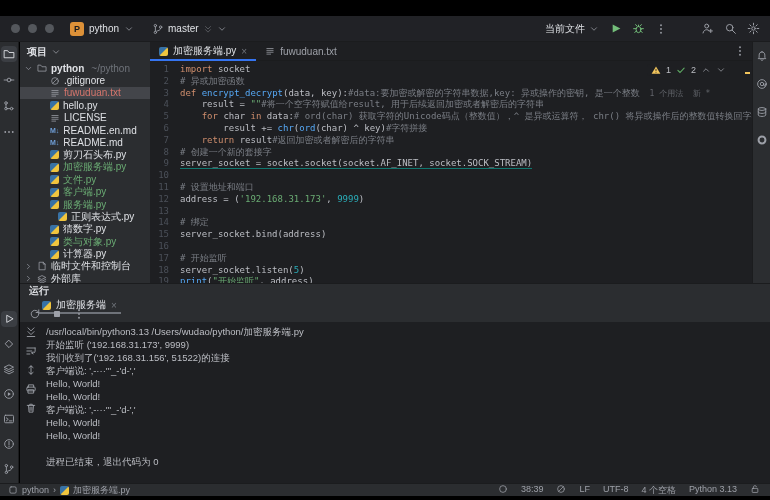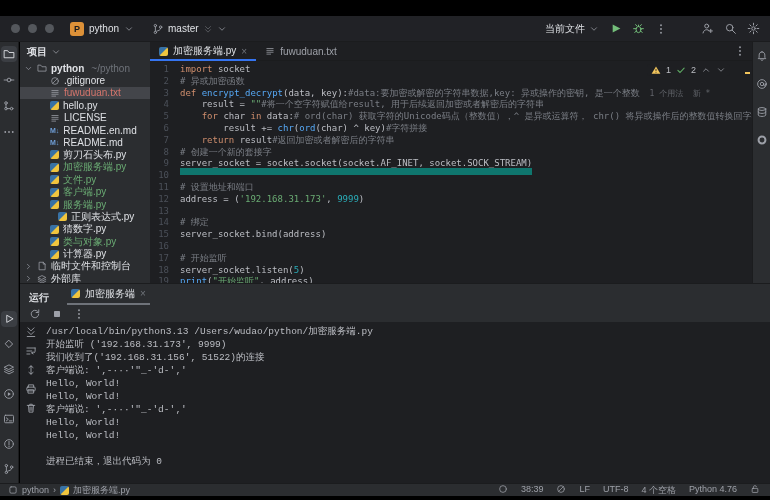--- a/index.html
+++ b/index.html
@@ -63,37 +63,37 @@
   .tab-close { font-size:10px; color:#6f737a; }
   .tab-kebab { position:absolute; right:6px; top:3px; }
   .code-wrap { position:absolute; left:0; right:0; top:19px; bottom:0; display:flex;
     font-family:"DejaVu Sans Mono",monospace; font-size:9px; line-height:11.8px; overflow:hidden; }
   .gutter { width:26px; text-align:right; padding:3px 7px 0 0; color:#4b5059; flex:0 0 auto; }
   .code { flex:1; padding:3px 0 0 4px; white-space:pre; color:#bcbec4; overflow:hidden; }
   .code-line { height:11.8px; }
   .kw { color:#cf8e6d; } .fn { color:#56a8f5; } .str { color:#6aab73; }
   .num { color:#2aacb8; } .cm { color:#7a7e85; } .pl { color:#bcbec4; }
   .hint { color:#63666c; font-size:8px; }
-  .u { border-bottom:7px solid #0f766e; }
+  .u { border-bottom:1px solid #0f766e; }
   .inspections { position:absolute; top:22px; right:22px; display:flex; align-items:center; gap:5px;
     font-size:9px; color:#bcbec4; background:#1e1f22; padding:1px 4px; border-radius:3px; }
   .stripe-mark { position:absolute; right:2px; top:30px; width:5px; height:2px; background:#f2c55c; }
 
   
   .run-panel { position:absolute; left:20px; top:283px; right:0; height:200px;
     background:#2b2d30; border-top:1px solid #1b1c1e; }
-  .run-header { height:21px; display:flex; align-items:flex-end; }
+  .run-header { height:21px; display:flex; align-items:flex-start;flex-direction:column; }
   .run-title { color:#dfe1e5; font-size:10px; font-weight:700; margin-left:9px; }
   .run-tab { display:flex; align-items:center; gap:5px; margin-left:18px; height:100%;
     color:#dfe1e5; font-size:10px; border-bottom:2px solid #6f737a; padding:0 4px; }
   .run-toolbar { height:17px; display:flex; align-items:center; gap:10px; padding-left:9px; }
   .console-area { position:absolute; left:0; right:0; top:38px; bottom:0; background:#1e1f22; }
   .console-toolbar { position:absolute; left:0; top:4px; width:22px; display:flex; flex-direction:column; align-items:center; gap:7px; }
   .console { position:absolute; left:26px; right:0; top:3px; bottom:0;
-    font-family:Liberation Mono, monospace; font-size:9.5px; line-height:13px; color:#bcbec4; white-space:pre; overflow:hidden; }
+    font-family:Liberation Sans, sans-serif; font-size:9.5px; line-height:13px; color:#bcbec4; white-space:pre; overflow:hidden; }
   .console-line { min-height:13px; }
 
   
   .status-bar { position:absolute; left:0; right:0; top:483px; height:13px; background:#2b2d30;
     border-top:1px solid #1b1c1e; display:flex; align-items:center; font-size:9px; color:#9da0a8; }
   .sb-left { display:flex; align-items:center; gap:4px; margin-left:8px; }
   .sb-right { margin-left:auto; display:flex; align-items:flex-start; gap:13px; margin-right:10px; }
   .sb-item { display:flex; align-items:center; gap:3px; }
 </style>
 </head>
@@ -572,21 +572,21 @@
       <span class="sb-item">38:39</span>
       <span class="ico i10">
           <svg viewBox="0 0 16 16" fill="none">
             <circle cx="8" cy="8" r="5.4" stroke="currentColor" stroke-width="1.2" stroke-linecap="round" stroke-linejoin="round"></circle>
             <path d="M4.4 11.6 11.6 4.4" stroke="currentColor" stroke-width="1.2" stroke-linecap="round" stroke-linejoin="round"></path>
           </svg>
         </span>
       <span class="sb-item">LF</span>
       <span class="sb-item">UTF-8</span>
       <span class="sb-item">4 个空格</span>
-      <span class="sb-item">Python 4.76</span>
+      <span class="sb-item">Python 3.13</span>
       <span class="ico i10">
           <svg viewBox="0 0 16 16" fill="none">
             <rect x="3.5" y="7" width="9" height="6.5" rx="1" stroke="currentColor" stroke-width="1.2" stroke-linecap="round" stroke-linejoin="round"></rect>
             <path d="M5.5 7V5a2.5 2.5 0 0 1 4.9-.6" stroke="currentColor" stroke-width="1.2" stroke-linecap="round" stroke-linejoin="round"></path>
           </svg>
         </span>
     </div>
   </div>
 </div>
 

